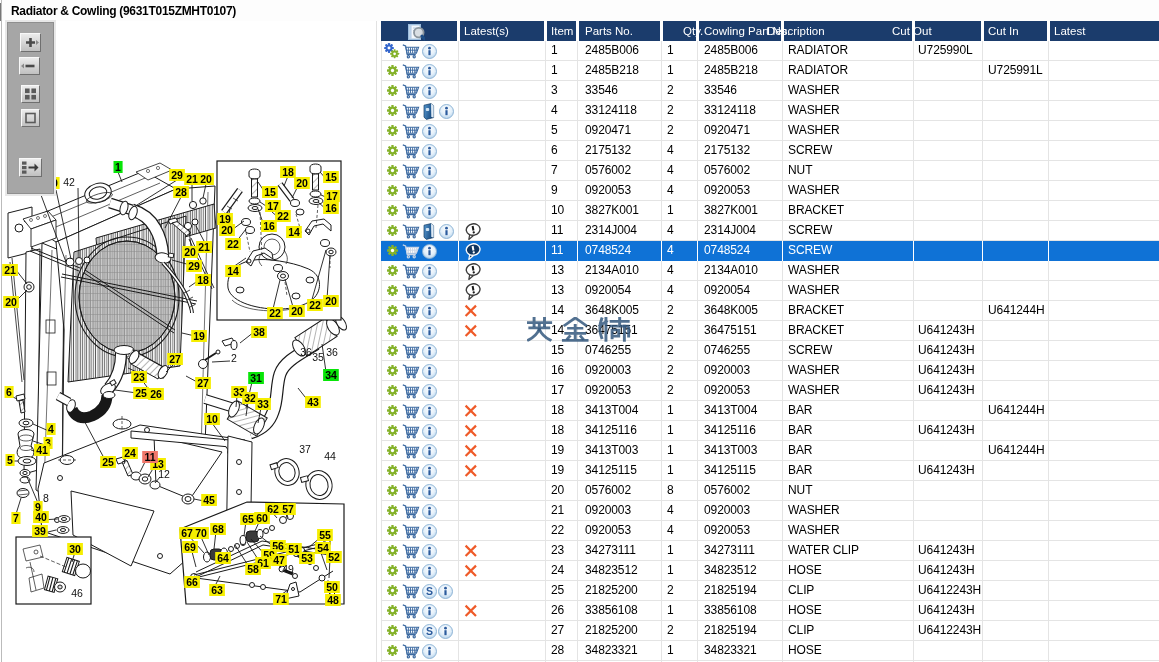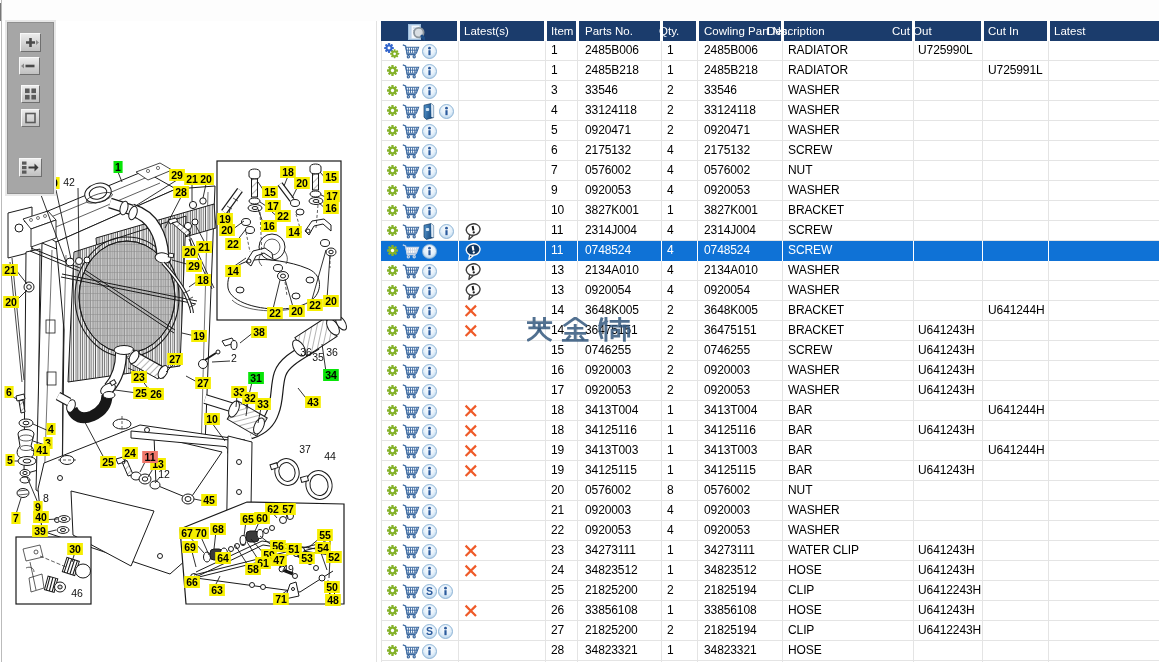--- a/index.html
+++ b/index.html
@@ -38,20 +38,21 @@
           <stop offset="100%" stop-color="#16477c"></stop>
         </linearGradient>
 <radialGradient id="gs" cx="40%" cy="30%" r="75%">
           <stop offset="0%" stop-color="#7ab7e8"></stop>
           <stop offset="100%" stop-color="#1e66b0"></stop>
         </radialGradient>
 </defs>
     </svg>
 <div id="tstrip"></div>
     <div style="position:absolute;left:0;top:3px;width:2px;height:18px;background:#777"></div>
+<div id="title">Radiator &amp; Cowling (9631T015ZMHT0107)</div>
 <div id="diag">
       <svg width="379" height="662" viewBox="0 0 379 662" style="position:absolute;left:0;top:0">
         <defs>
           <pattern id="hv" width="4.4" height="8" patternUnits="userSpaceOnUse">
             <rect width="4.4" height="8" fill="#fff"></rect>
             <path d="M1.1,0 V8 M3.1,0 V8" stroke="#2a2a2a" stroke-width="0.75"></path>
           </pattern>
           <pattern id="hm" width="3.4" height="7" patternUnits="userSpaceOnUse">
             <rect width="3.4" height="7" fill="#fff"></rect>
             <path d="M0.8,0 V7 M2.4,0 V7" stroke="#333" stroke-width="0.7"></path>
@@ -620,21 +621,21 @@
 <div class="hsep" style="left:195px"></div>
 <div class="hsep" style="left:279px"></div>
 <div class="hsep" style="left:315px"></div>
 <div class="hsep" style="left:400px"></div>
 <div class="hsep" style="left:531px"></div>
 <div class="hsep" style="left:600px"></div>
 <div class="hsep" style="left:666px"></div>
 <span class="ht" style="left:83px">Latest(s)</span>
 <span class="ht" style="left:170px">Item</span>
 <span class="ht" style="left:204px">Parts No.</span>
-<span class="ht" style="left:278px">Qty.</span>
+<span class="ht" style="left:302px">Qty.</span>
 <span class="ht" style="left:323px">Cowling Part No.</span>
 <span class="ht" style="left:386px">Description</span>
 <span class="ht" style="left:511px">Cut Out</span>
 <span class="ht" style="left:607px">Cut In</span>
 <span class="ht" style="left:673px">Latest</span>
 <svg class="ic" style="left:27px;top:3px" width="17" height="17" viewBox="0 0 17 17">
           <rect x="0.7" y="0.7" width="11.6" height="14.6" fill="#f4f8fc" stroke="#9dbede" stroke-width="1.4"></rect>
           <rect x="1.2" y="1.2" width="2.4" height="13.6" fill="#b9d0e8"></rect>
           <path d="M5,4 H10.5 M5,6.5 H10.5 M5,9 H10.5" stroke="#b9cde2" stroke-width="1"></path>
           <circle cx="10.8" cy="8.6" r="4.8" fill="#d9dee2" fill-opacity="0.96" stroke="#8d979f" stroke-width="1.8"></circle>

